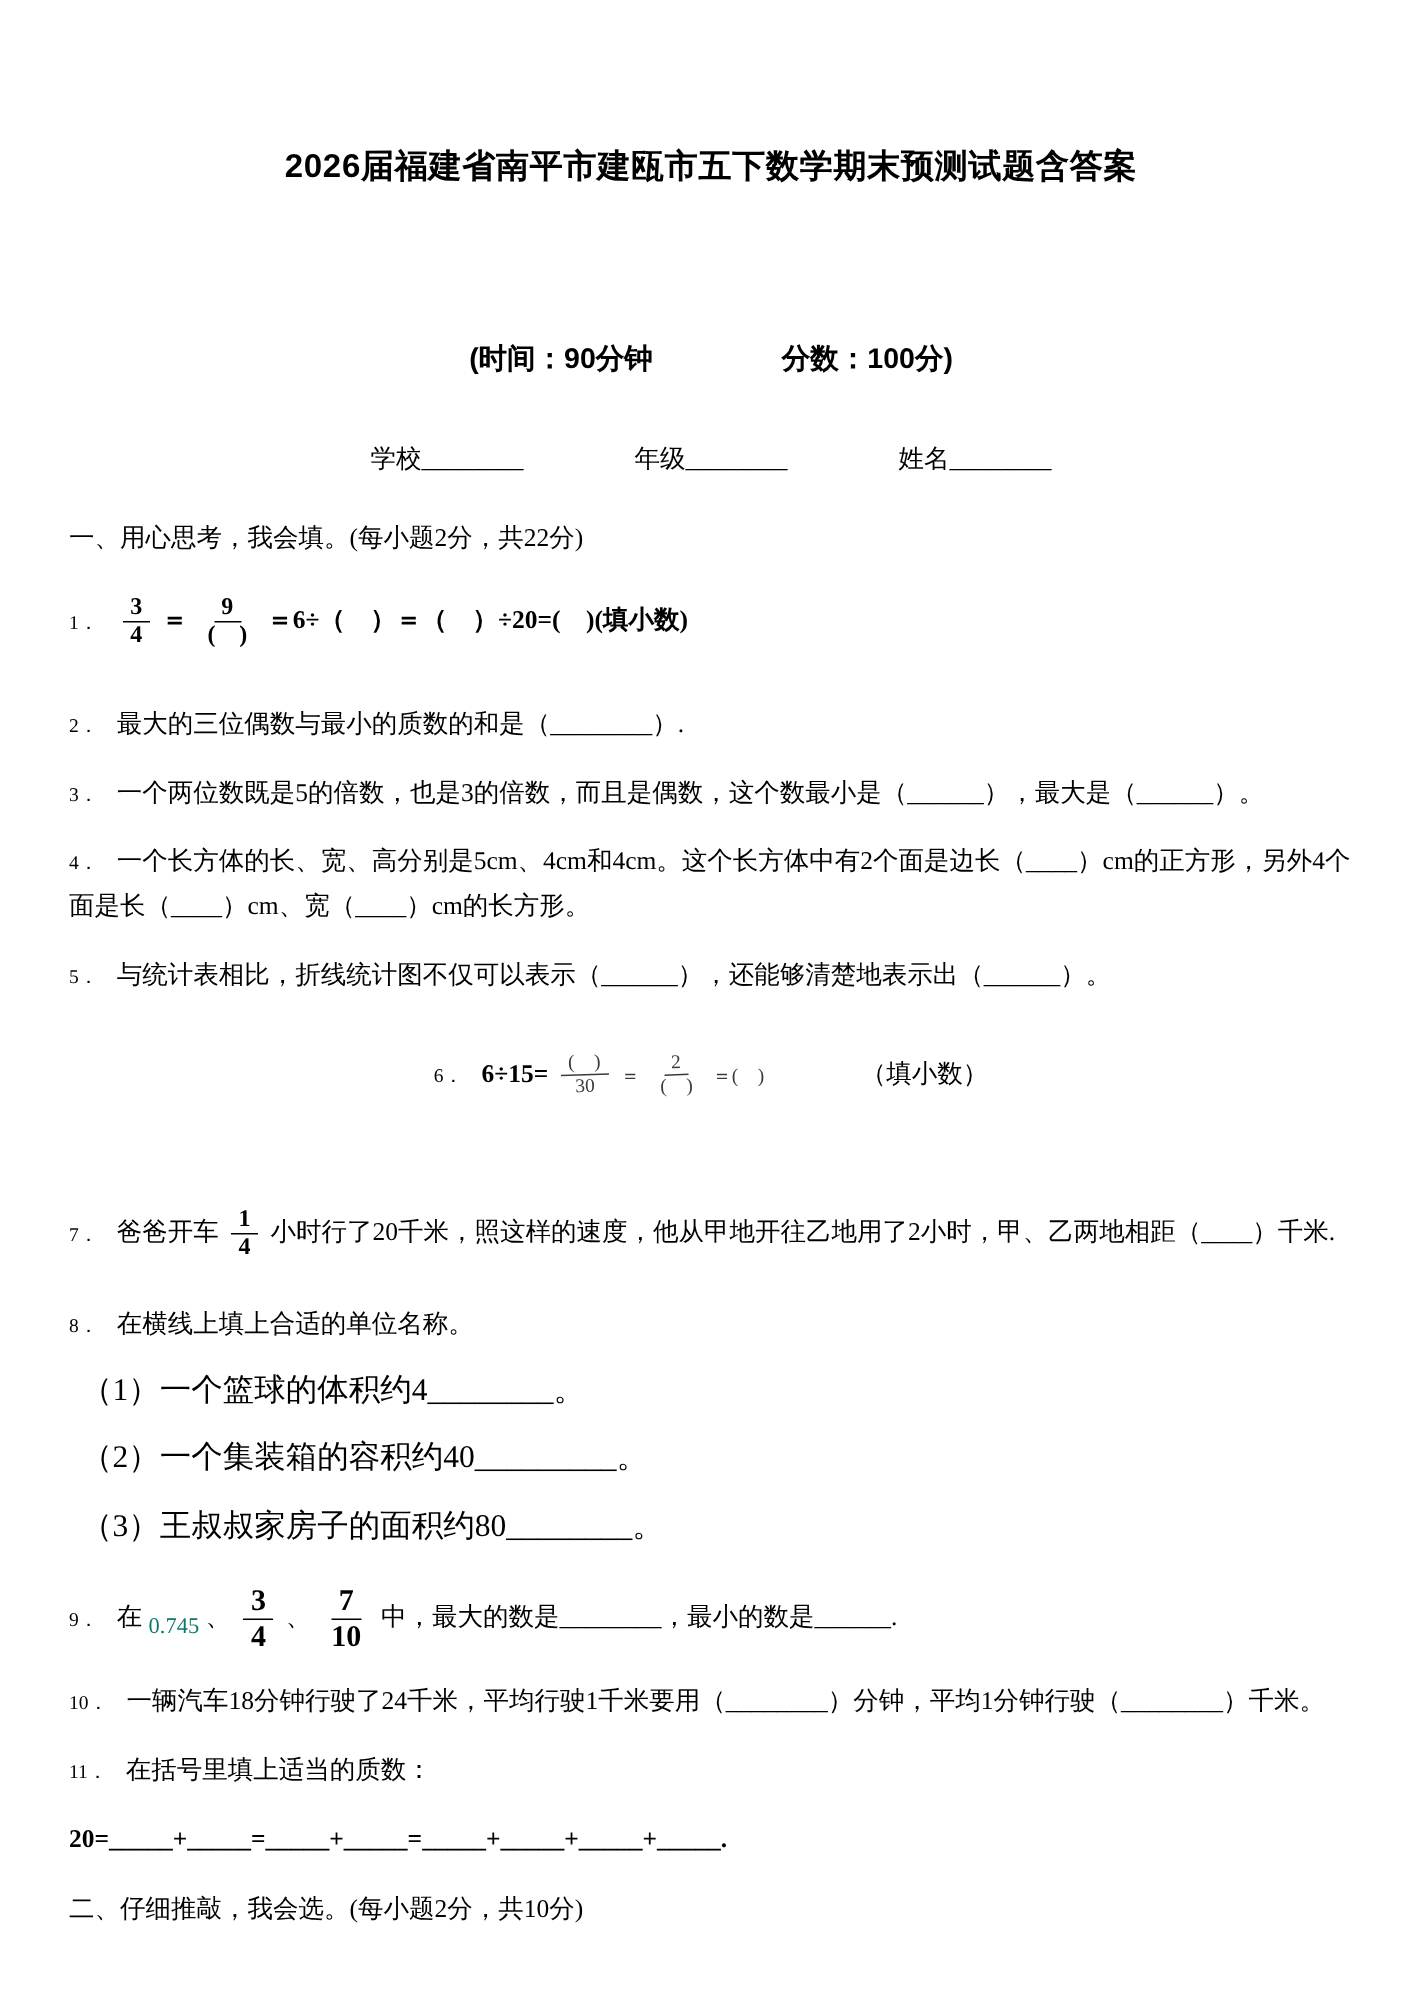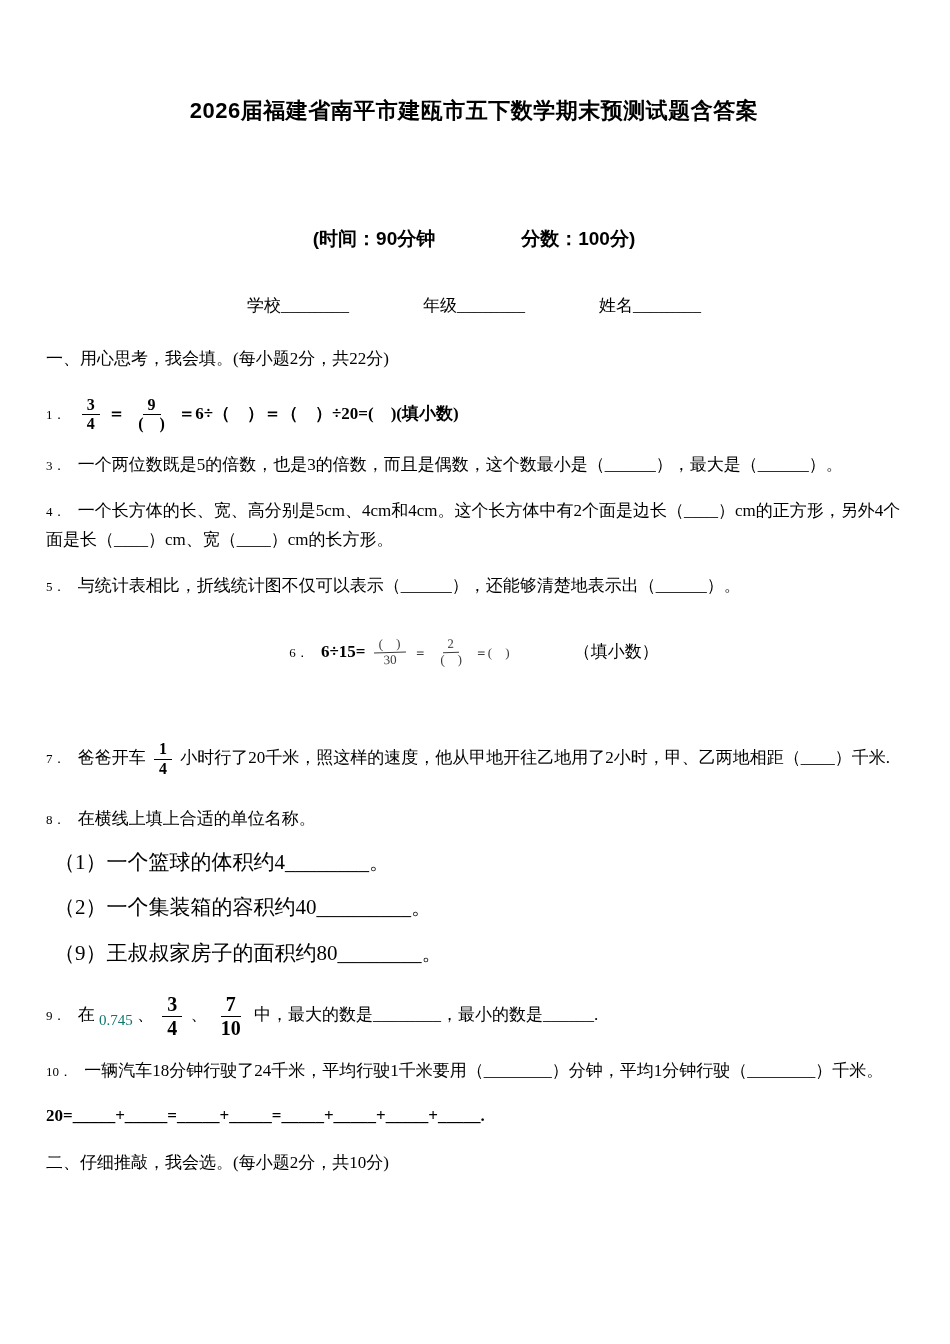--- a/index.html
+++ b/index.html
@@ -53,20 +53,24 @@
         <span class="fd">4</span>
       </span>
     <span class="bold">＝</span>
     <span class="frac">
         <span class="fn">9</span>
         <span class="fd">(　)</span>
       </span>
     <span class="bold">＝6÷（　）＝（　）÷20=(　)(填小数)</span>
   </p>
 
+  <p class="q" style="margin-top:34px;">
+    <span class="qno">2．</span>
+    <span>最大的三位偶数与最小的质数的和是（________）.</span>
+  </p>
 
   <p class="q">
     <span class="qno">3．</span>
     <span>一个两位数既是5的倍数，也是3的倍数，而且是偶数，这个数最小是（______），最大是（______）。</span>
   </p>
 
   <p class="q">
     <span class="qno">4．</span>
     <span>一个长方体的长、宽、高分别是5cm、4cm和4cm。这个长方体中有2个面是边长（____）cm的正方形，另外4个面是长（____）cm、宽（____）cm的长方形。</span>
   </p>
@@ -101,21 +105,21 @@
       </span>
     <span>小时行了20千米，照这样的速度，他从甲地开往乙地用了2小时，甲、乙两地相距（____）千米.</span>
   </p>
 
   <p class="q" style="margin-top:26px;">
     <span class="qno">8．</span>
     <span>在横线上填上合适的单位名称。</span>
   </p>
   <div class="sub"><span>（1）一个篮球的体积约4________。</span></div>
   <div class="sub"><span>（2）一个集装箱的容积约40_________。</span></div>
-  <div class="sub"><span>（9）王叔叔家房子的面积约80________。</span></div>
+  <div class="sub"><span>（3）王叔叔家房子的面积约80________。</span></div>
 
   <p class="q" style="margin-top:22px;">
     <span class="qno">9．</span>
     <span>在</span>
     <span class="decnum">0.745</span>
     <span>、</span>
     <span class="frac big">
         <span class="fn">3</span>
         <span class="fd">4</span>
       </span>
@@ -125,19 +129,23 @@
         <span class="fd">10</span>
       </span>
     <span>中，最大的数是________，最小的数是______.</span>
   </p>
 
   <p class="q">
     <span class="qno">10．</span>
     <span>一辆汽车18分钟行驶了24千米，平均行驶1千米要用（________）分钟，平均1分钟行驶（________）千米。</span>
   </p>
 
+  <p class="q">
+    <span class="qno">11．</span>
+    <span>在括号里填上适当的质数：</span>
+  </p>
   <p class="q bold">
     <span>20=_____+_____=_____+_____=_____+_____+_____+_____.</span>
   </p>
 
   <div class="section-head" style="margin-top:20px;">二、仔细推敲，我会选。(每小题2分，共10分)</div>
 
 </div>
 
 </body></html>

